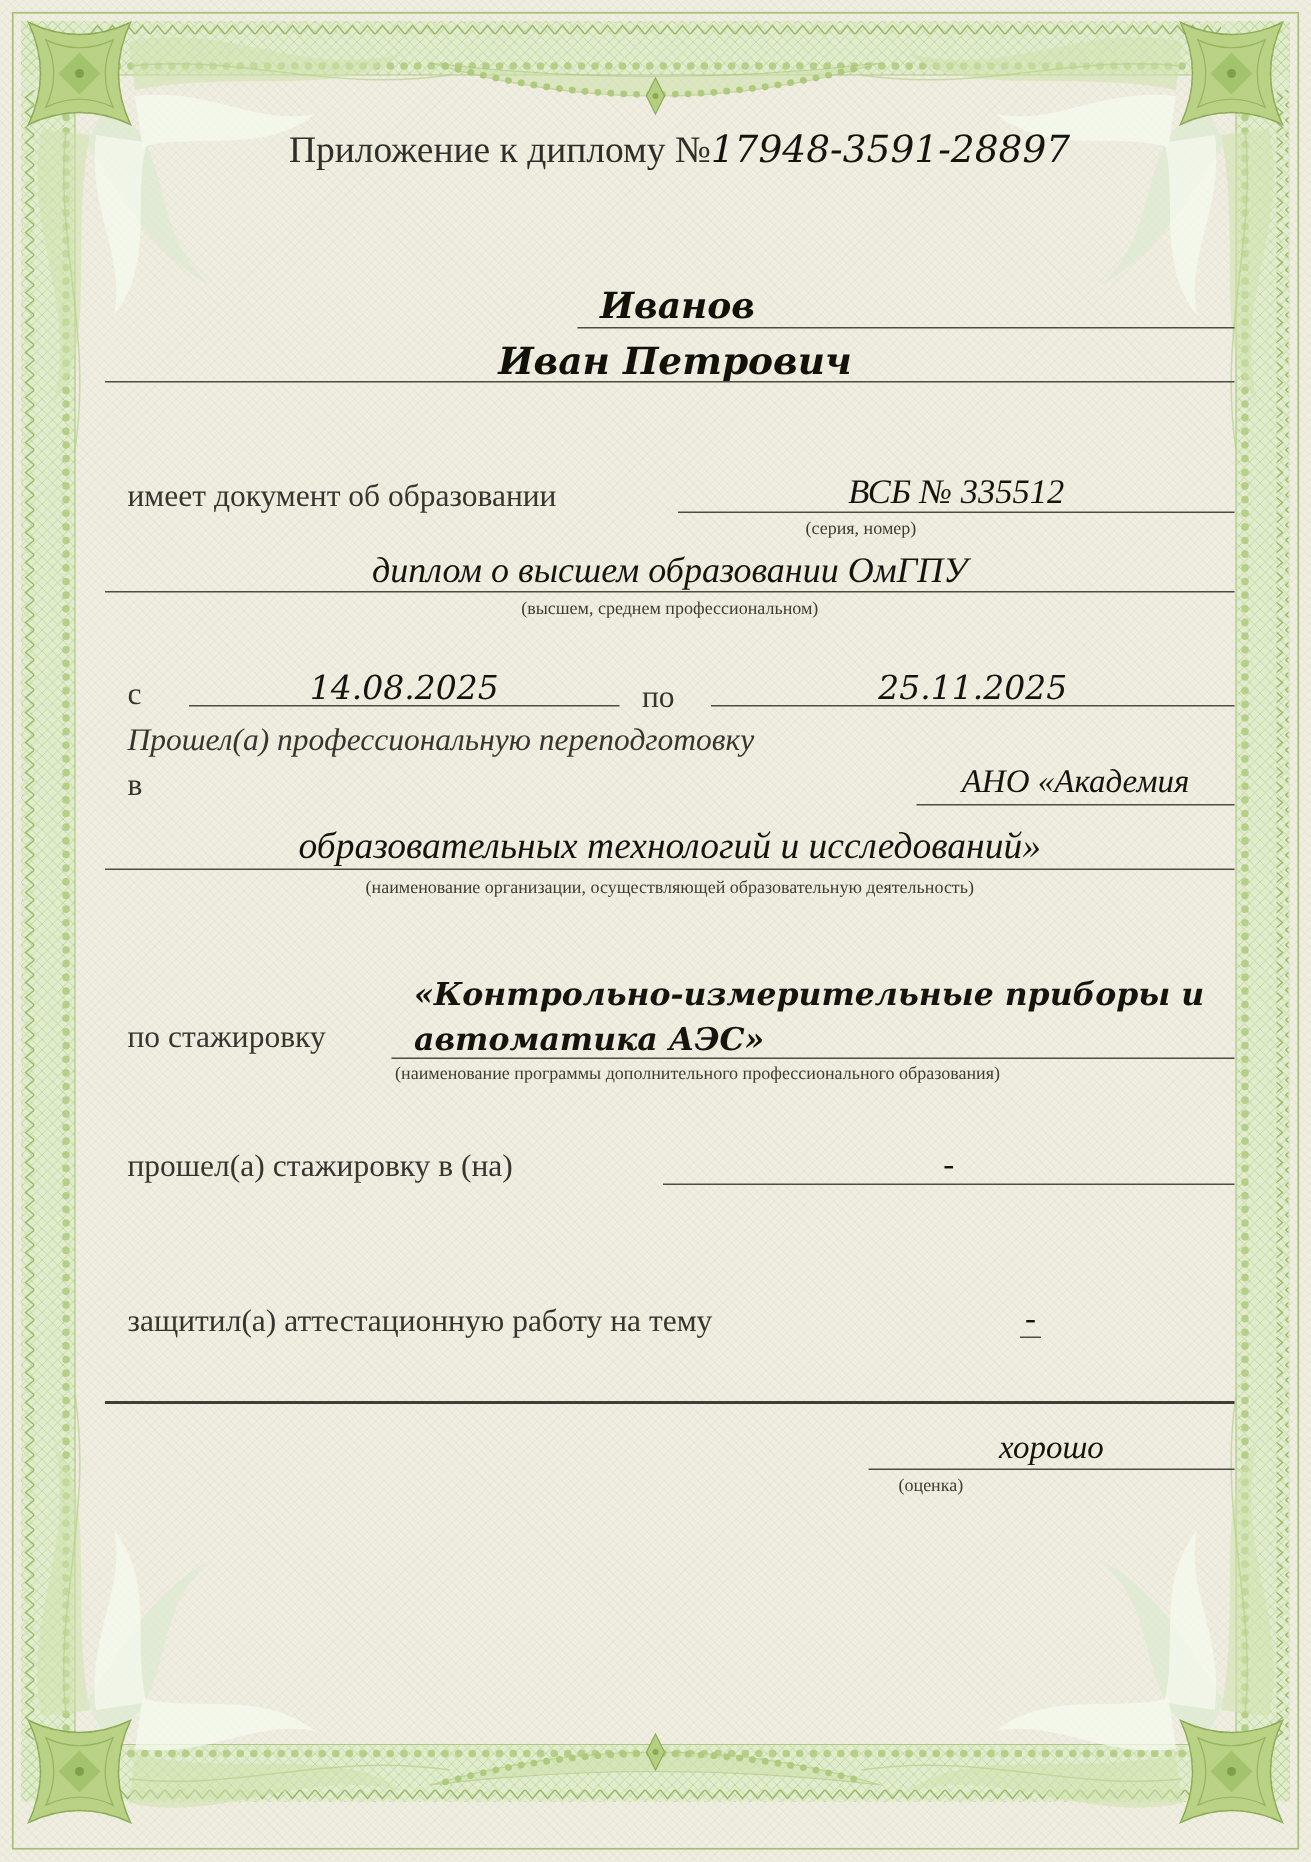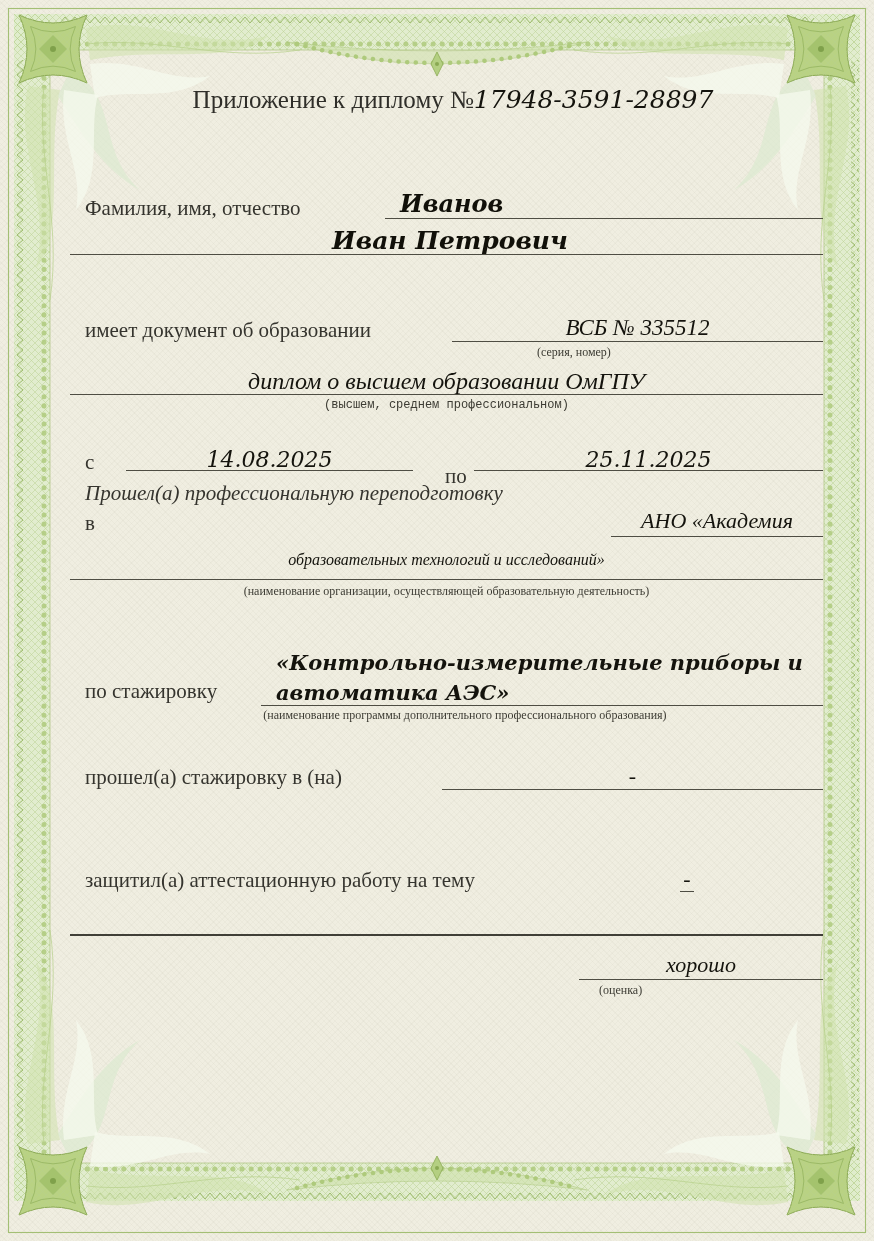--- a/index.html
+++ b/index.html
@@ -114,47 +114,46 @@
     <use href="#edgeMotif" transform="translate(437,42)"></use>
     <use href="#edgeMotif" transform="translate(437,1190) scale(1,-1)"></use>
   </svg>
 
   <div class="content">
 
     <div class="abs title ctr" style="left:0;top:86;width:874px;top:86px;">
       <span>Приложение к диплому №</span><span class="v2" style="font-size:25px;">17948-3591-28897</span>
     </div>
 
-    <div class="abs lbl" style="left:85px;top:196px;">Фамилия, имя, отчество</div>
     <div class="abs name" style="left:400px;top:190px;font-size:24px;">Иванов</div>
     <div class="und" style="left:385px;top:218px;width:438px;"></div>
     <div class="abs name ctr" style="left:100px;top:227px;width:700px;font-size:25px;">Иван Петрович</div>
     <div class="und" style="left:70px;top:254px;width:753px;"></div>
 
     <div class="abs lbl" style="left:85px;top:318px;">имеет документ об образовании</div>
     <div class="abs v1 ctr" style="left:452px;top:315px;width:371px;font-size:23px;">ВСБ № 335512</div>
     <div class="und" style="left:452px;top:341px;width:371px;"></div>
     <div class="abs cap" style="left:537px;top:346px;">(серия, номер)</div>
 
     <div class="abs v1 ctr" style="left:70px;top:368px;width:753px;font-size:24px;">диплом о высшем образовании ОмГПУ</div>
     <div class="und" style="left:70px;top:394px;width:753px;"></div>
-    <div class="abs cap ctr" style="left:70px;top:399px;width:753px;font-family:Liberation Mono, monospace;">(высшем, среднем профессиональном)</div>
+    <div class="abs cap ctr" style="left:70px;top:399px;width:753px;">(высшем, среднем профессиональном)</div>
 
     <div class="abs lbl" style="left:85px;top:450px;">с</div>
     <div class="abs v2 ctr" style="left:126px;top:447px;width:287px;font-size:22px;">14.08.2025</div>
     <div class="und" style="left:126px;top:470px;width:287px;"></div>
-    <div class="abs lbl" style="left:428px;top:464px;margin-left:17px;">по</div>
+    <div class="abs lbl" style="left:428px;top:452px;">по</div>
     <div class="abs v2 ctr" style="left:474px;top:447px;width:349px;font-size:22px;">25.11.2025</div>
     <div class="und" style="left:474px;top:470px;width:349px;"></div>
 
     <div class="abs lbl" style="left:85px;top:481px;font-style:italic;">Прошел(а) профессиональную переподготовку</div>
     <div class="abs lbl" style="left:85px;top:511px;">в</div>
     <div class="abs v1 ctr" style="left:611px;top:508px;width:212px;">АНО «Академия</div>
     <div class="und" style="left:611px;top:536px;width:212px;"></div>
-    <div class="abs v1 ctr" style="left:70px;top:551px;width:753px;font-size:16px;">образовательных технологий и исследований»</div>
+    <div class="abs v1 ctr" style="left:70px;top:551px;width:753px;font-size:25px;">образовательных технологий и исследований»</div>
     <div class="und" style="left:70px;top:579px;width:753px;"></div>
     <div class="abs cap ctr" style="left:70px;top:585px;width:753px;">(наименование организации, осуществляющей образовательную деятельность)</div>
 
     <div class="abs v2" style="left:276px;top:648px;font-size:21px;font-weight:600;line-height:30px;">
       <div>«Контрольно-измерительные приборы и</div>
       <div>автоматика АЭС»</div>
     </div>
     <div class="abs lbl" style="left:85px;top:679px;">по стажировку</div>
     <div class="und" style="left:261px;top:705px;width:562px;"></div>
     <div class="abs cap ctr" style="left:181px;top:709px;width:568px;">(наименование программы дополнительного профессионального образования)</div>

